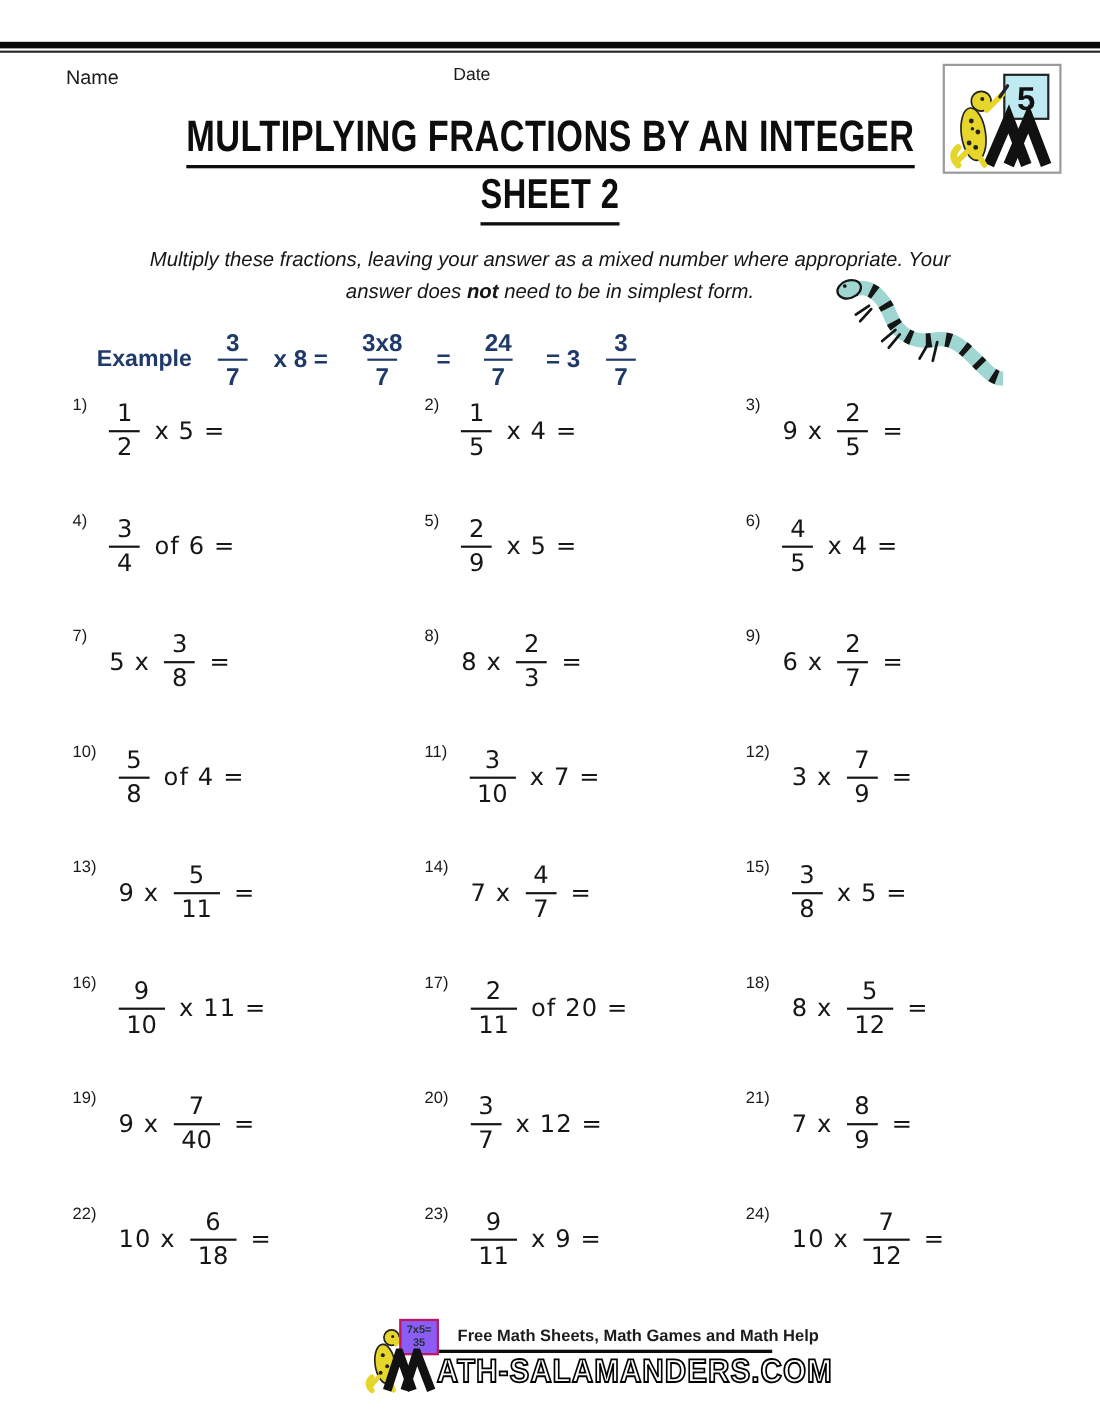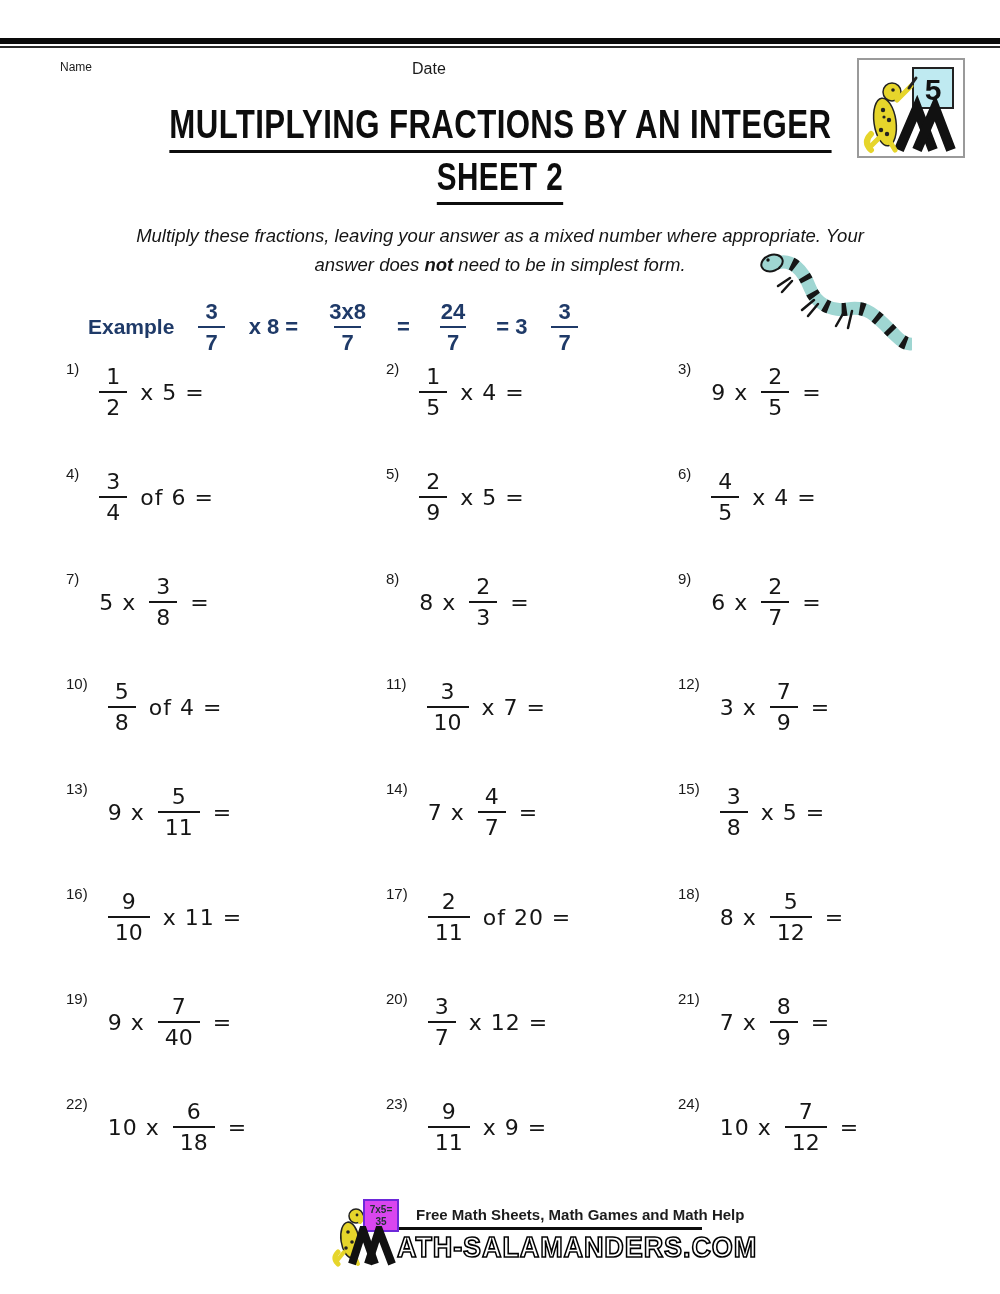--- a/index.html
+++ b/index.html
@@ -4,21 +4,21 @@
 <style>
   * { margin:0; padding:0; box-sizing:border-box; }
   body { background:#ffffff; font-family:"Liberation Sans", sans-serif; color:#111; }
   .page { position:relative; width:1000px; height:1294px; background:#fff; overflow:hidden; }
 
   
   .rule-thick { position:absolute; top:38px; left:0; width:1000px; height:6px; background:#0a0a0a; }
   .rule-thin  { position:absolute; top:46px; left:0; width:1000px; height:2px; background:#2a2a2a; }
 
   
-  .name-label { position:absolute; left:60px;  top:60px; font-size:12px; color:#1a1a1a; }
+  .name-label { position:absolute; left:60px;  top:60px; font-size:18px; color:#1a1a1a; }
   .date-label { position:absolute; left:412px; top:60px; font-size:16px; color:#1a1a1a; }
 
   
   .logo-box { position:absolute; left:857px; top:58px; width:108px; height:100px;
               border:2px solid #9a9a9a; background:#fff; }
 
   
   .title-wrap { position:absolute; left:0; right:0; text-align:center; }
   .title-1 { top:102px; }
   .title-2 { top:156px; }
@@ -52,21 +52,21 @@
   .p-num  { font-size:15px; color:#1a1a1a; margin:0 20px 0 6px; white-space:nowrap; }
   .p-expr { display:flex; align-items:center; gap:13px; margin-top:5px;
             font-size:22px; color:#161616; font-family:"DejaVu Sans", sans-serif; }
   .p-expr .frac { font-size:22px; }
   .p-expr .frac .den { border-top:2px solid #161616; }
   .p-suffix, .p-prefix { white-space:nowrap; letter-spacing:1px; }
 
   
   .footer-salamander { position:absolute; left:330px; top:1198px; }
   .footer-board { position:absolute; left:363px; top:1199px; width:36px; height:33px;
-                  background:#d946ef; border:2px solid #6d28d9; color:#233;
+                  background:#8b5cf6; border:2px solid #be185d; color:#233;
                   font-size:10px; font-weight:700; line-height:1.2; text-align:center;
                   display:flex; flex-direction:column; justify-content:center; }
   .footer-tagline { position:absolute; left:416px; top:1206px; font-size:15px; font-weight:700; color:#1c1c1c; }
   .footer-line { position:absolute; left:399px; top:1227px; width:303px; height:3px; background:#0d0d0d; }
   .footer-m { position:absolute; left:348px; top:1226px; }
   .site-text { position:absolute; left:397px; top:1230px; font-size:30px; font-weight:700;
                letter-spacing:1px; white-space:nowrap; transform:scaleX(0.90);
                transform-origin:left center; color:#111; }
   @supports (-webkit-text-stroke: 1px black) {
     .site-text { color:#fff; -webkit-text-stroke:1.7px #000; }

